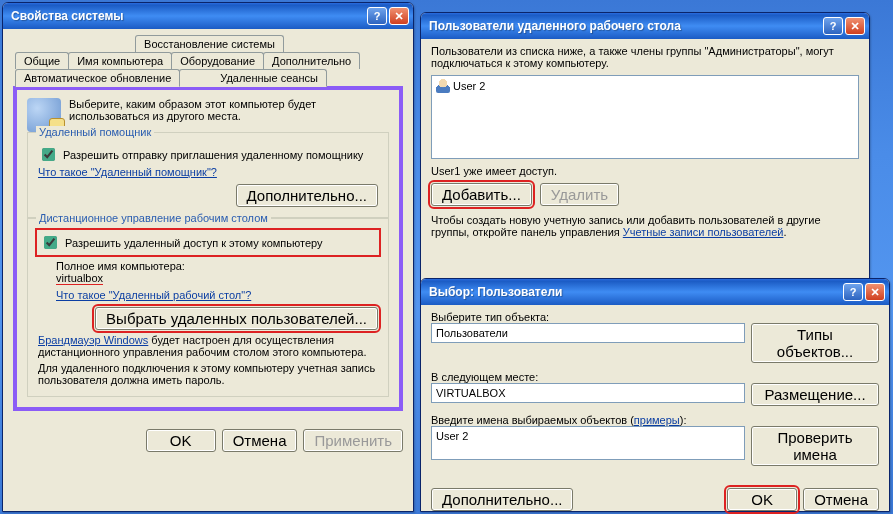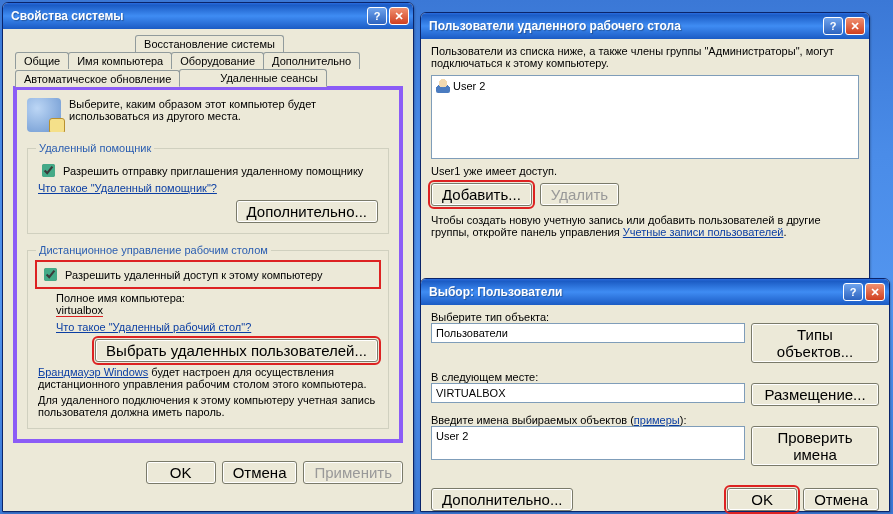--- a/index.html
+++ b/index.html
@@ -31,34 +31,34 @@
     font-size: 12px;
     border-radius: 5px 5px 0 0;
   }
   .titlebar .title { flex: 1; padding-left: 4px; text-shadow: 1px 1px 1px rgba(0,0,0,0.3); }
   .tbicon { width: 20px; height: 18px; margin-left: 2px; border-radius: 3px; display:flex; align-items:center; justify-content:center; font-weight:bold; font-size:11px;}
   .help-btn { background: linear-gradient(#6fa3ec,#2d64c0); border:1px solid #fff; color:#fff;}
   .close-btn { background: linear-gradient(#f09070,#d04020); border:1px solid #fff; color:#fff;}
   .body-area { padding: 6px 10px 10px 10px; }
 
   
-  .tabs-row { display: flex; gap:0; margin-left:2px;align-items:center;}
+  .tabs-row { display: flex; gap:0; margin-left:2px;}
   .tab {
     background: #ece9d8;
     border: 1px solid #919b9c;
     border-bottom: none;
     padding: 2px 8px 2px 8px;
     border-radius: 3px 3px 0 0;
     position: relative;
     margin-right: -1px;
     font-size: 11px;
   }
   .tab.active { background:#ece9d8; border-bottom:1px solid #ece9d8; z-index:2;padding-left:40px;}
   .tabpage { border:4px solid #8b5cf6; background:#ece9d8; padding:8px 10px 10px 10px; margin-top:-1px; }
-  .groupbox { border:1px solid #d0d0bf; margin-top:16px; position:relative; padding:10px 10px 10px 10px; }
+  .groupbox { border:1px solid #d0d0bf; margin-top:0; position:relative; padding:10px 10px 10px 10px; }
   .groupbox .legend { position:absolute; top:-7px; left:8px; background:#ece9d8; padding:0 3px; color:#2a5db0; font-size:11px;}
   .check { display:flex; align-items:center; gap:5px; margin:2px 0;}
   .check input { accent-color:#4a8; }
   a.linkish { color:#0b3ea3; text-decoration:underline; }
   .btn {
     background: #ece9d8;
     border:1px solid #7a7a6a;
     border-radius:3px;
     padding:2px 10px;
     min-width:70px;

